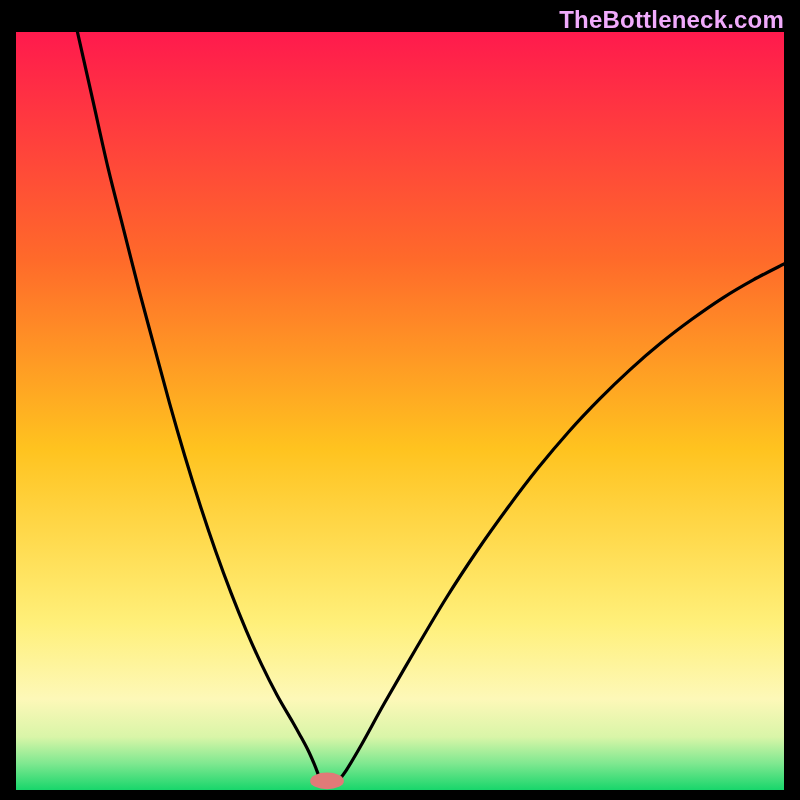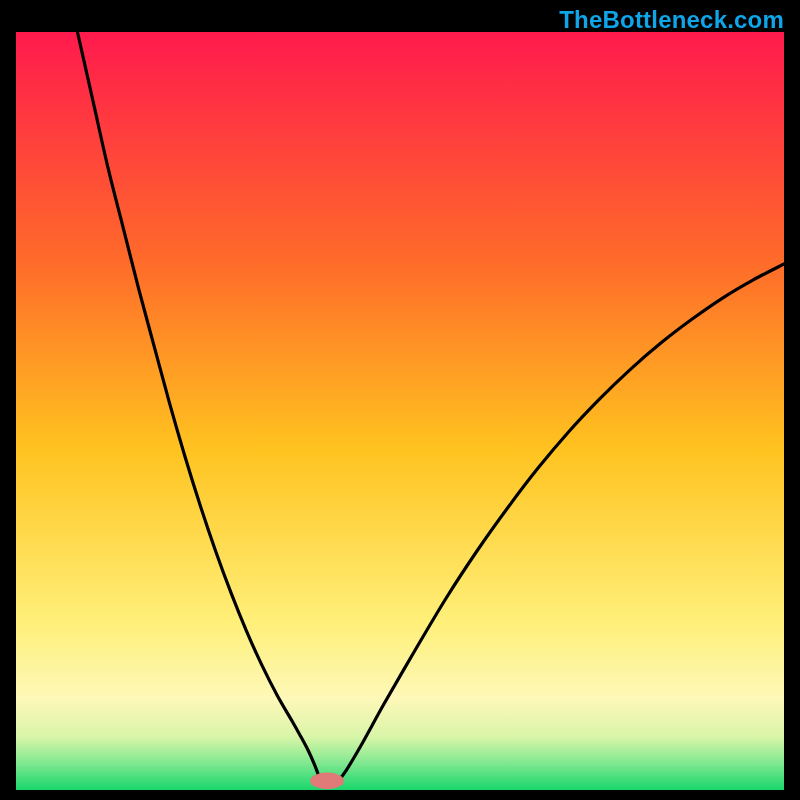--- a/index.html
+++ b/index.html
@@ -25,21 +25,21 @@
     width: 768px;
     height: 758px;
   }
   .watermark {
     position: absolute;
     top: 6px;
     right: 16px;
     font-family: Arial, Helvetica, sans-serif;
     font-size: 24px;
     font-weight: 600;
-    color: #0ea5e9;
+    color: #f0abfc;
     letter-spacing: 0.2px;
   }
   svg { display: block; }
 </style>
 </head>
 <body>
 
 <div class="watermark">TheBottleneck.com</div>
 
 <div class="frame">

